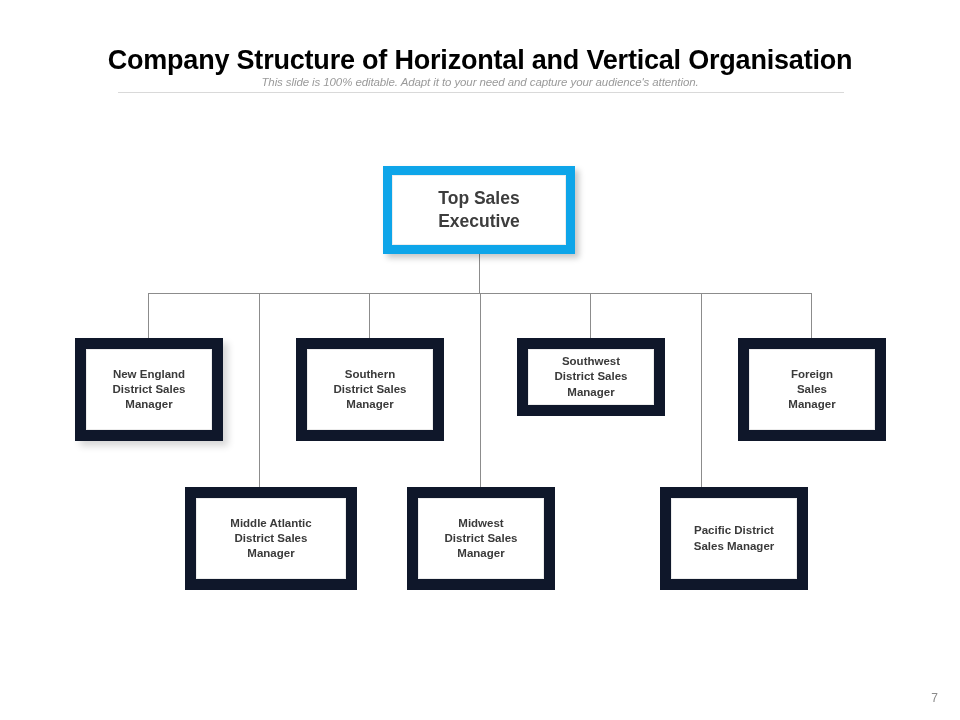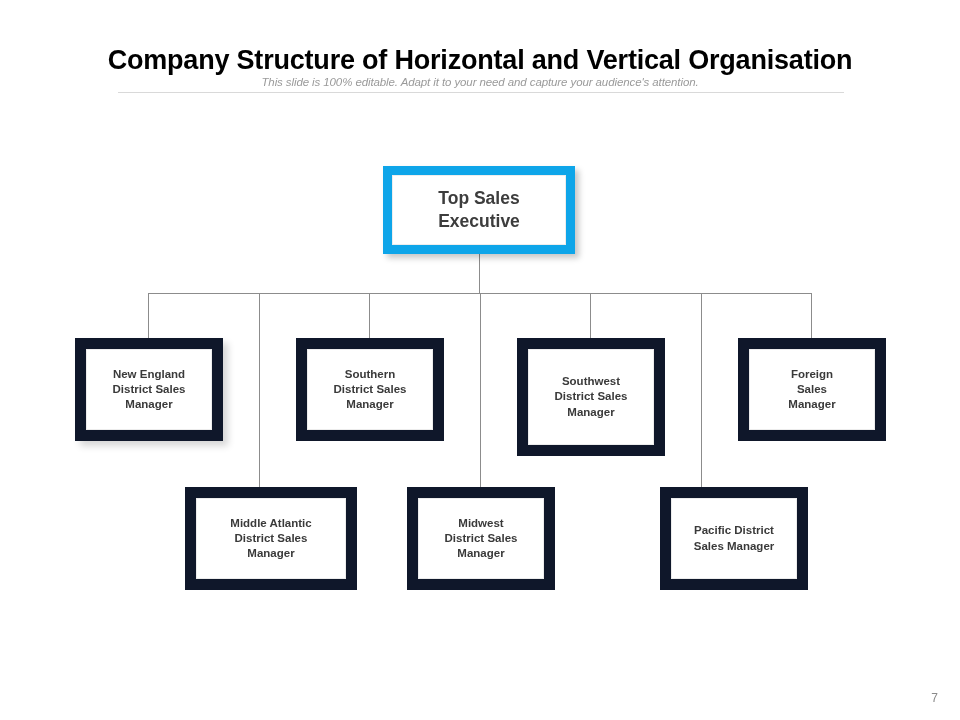--- a/index.html
+++ b/index.html
@@ -113,21 +113,21 @@
   }
   .node-green .node-inner {
     font-size: 11.5px;
     border-color: #ececec;
   }
   .node-shadow { box-shadow: 5px 5px 7px rgba(0,0,0,0.16); }
 
   
   #node-new-england { left: 75px;  top: 338px; width: 148px; height: 103px; }
   #node-southern    { left: 296px; top: 338px; width: 148px; height: 103px; }
-  #node-southwest   { left: 517px; top: 338px; width: 148px; height: 118px; }
+  #node-southwest   { left: 517px; top: 338px; width: 148px; height: 78px; }
   #node-foreign     { left: 738px; top: 338px; width: 148px; height: 103px; }
 
   
   #node-middle-atlantic { left: 185px; top: 487px; width: 172px; height: 103px; }
   #node-midwest         { left: 407px; top: 487px; width: 148px; height: 103px; }
   #node-pacific         { left: 628px; top: 487px; width: 148px; height: 103px; margin-left: 32px; }
 
   
   #page-number {
     position: absolute;

